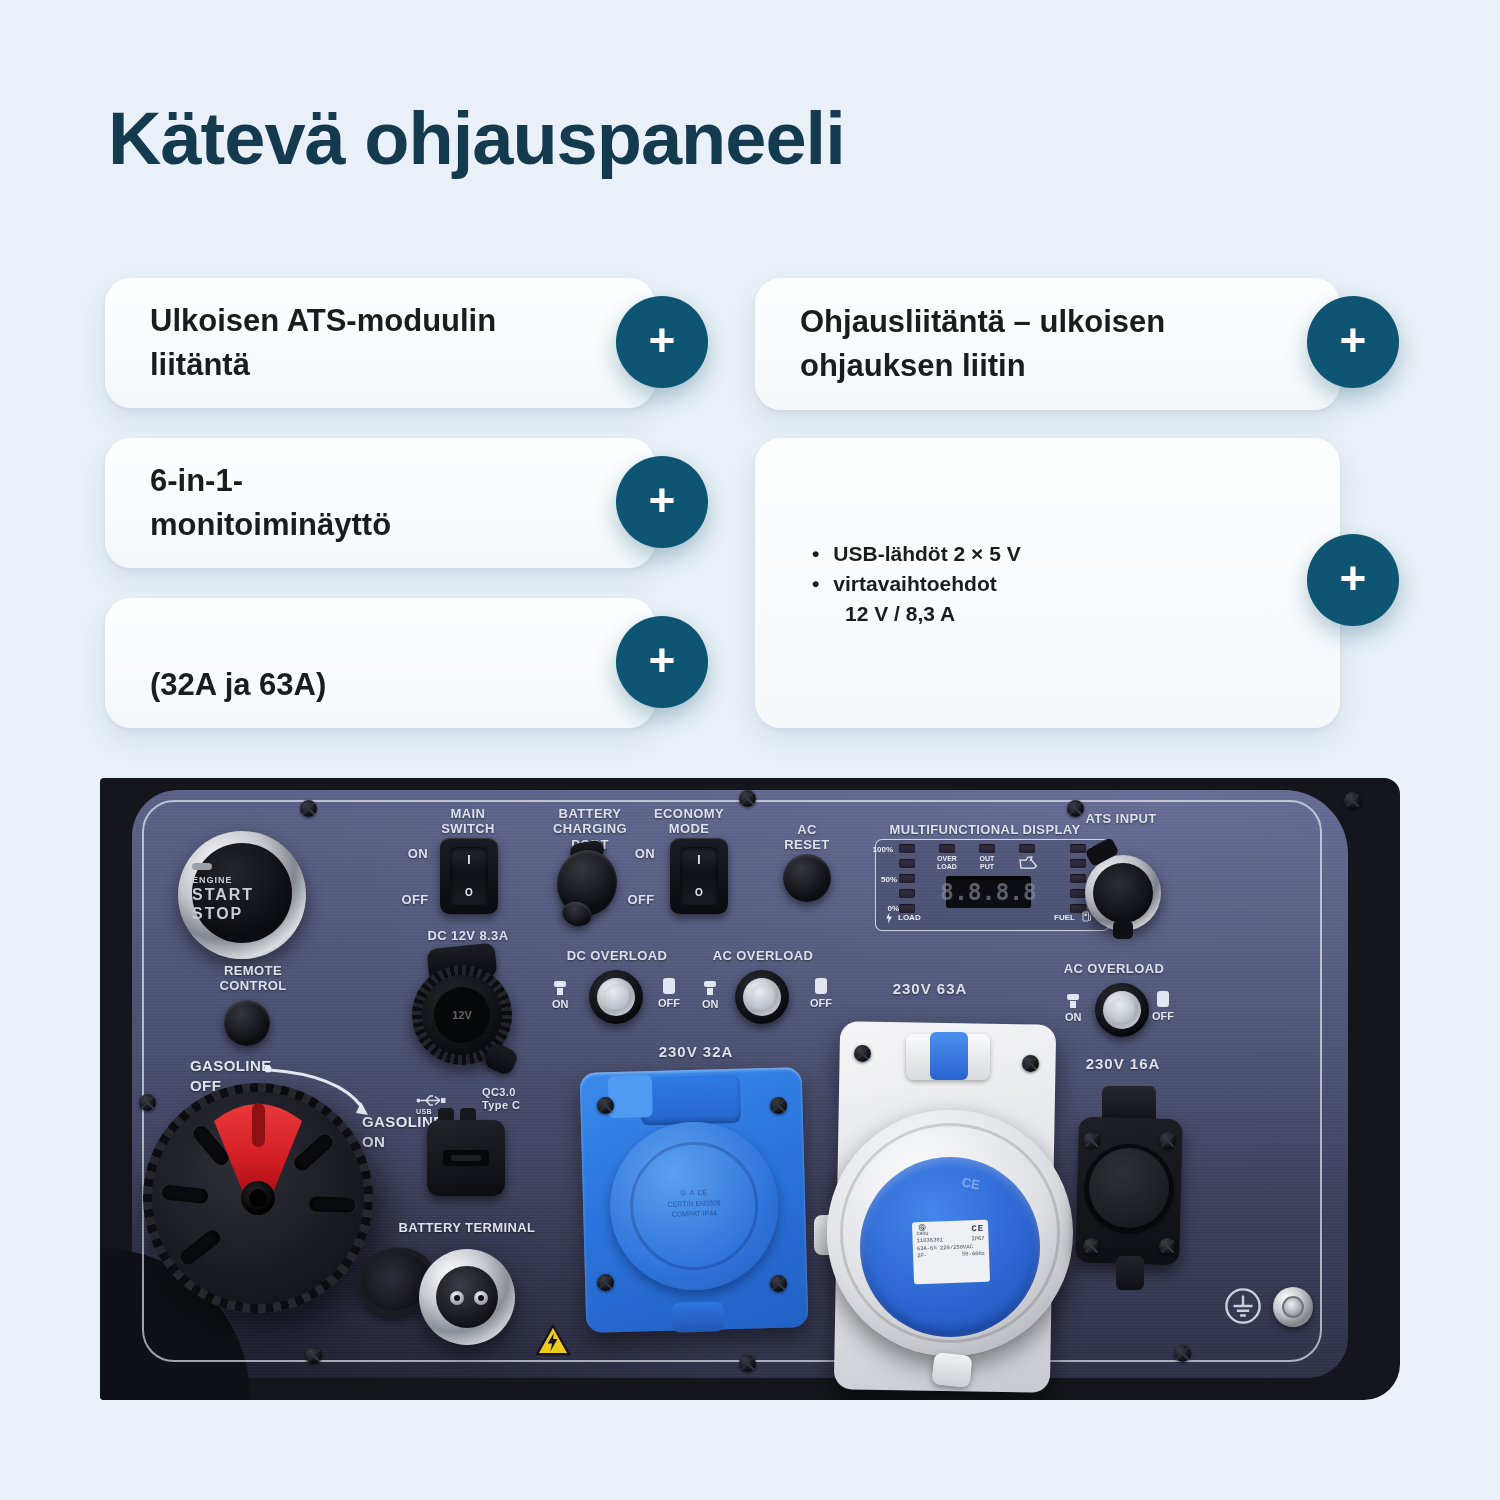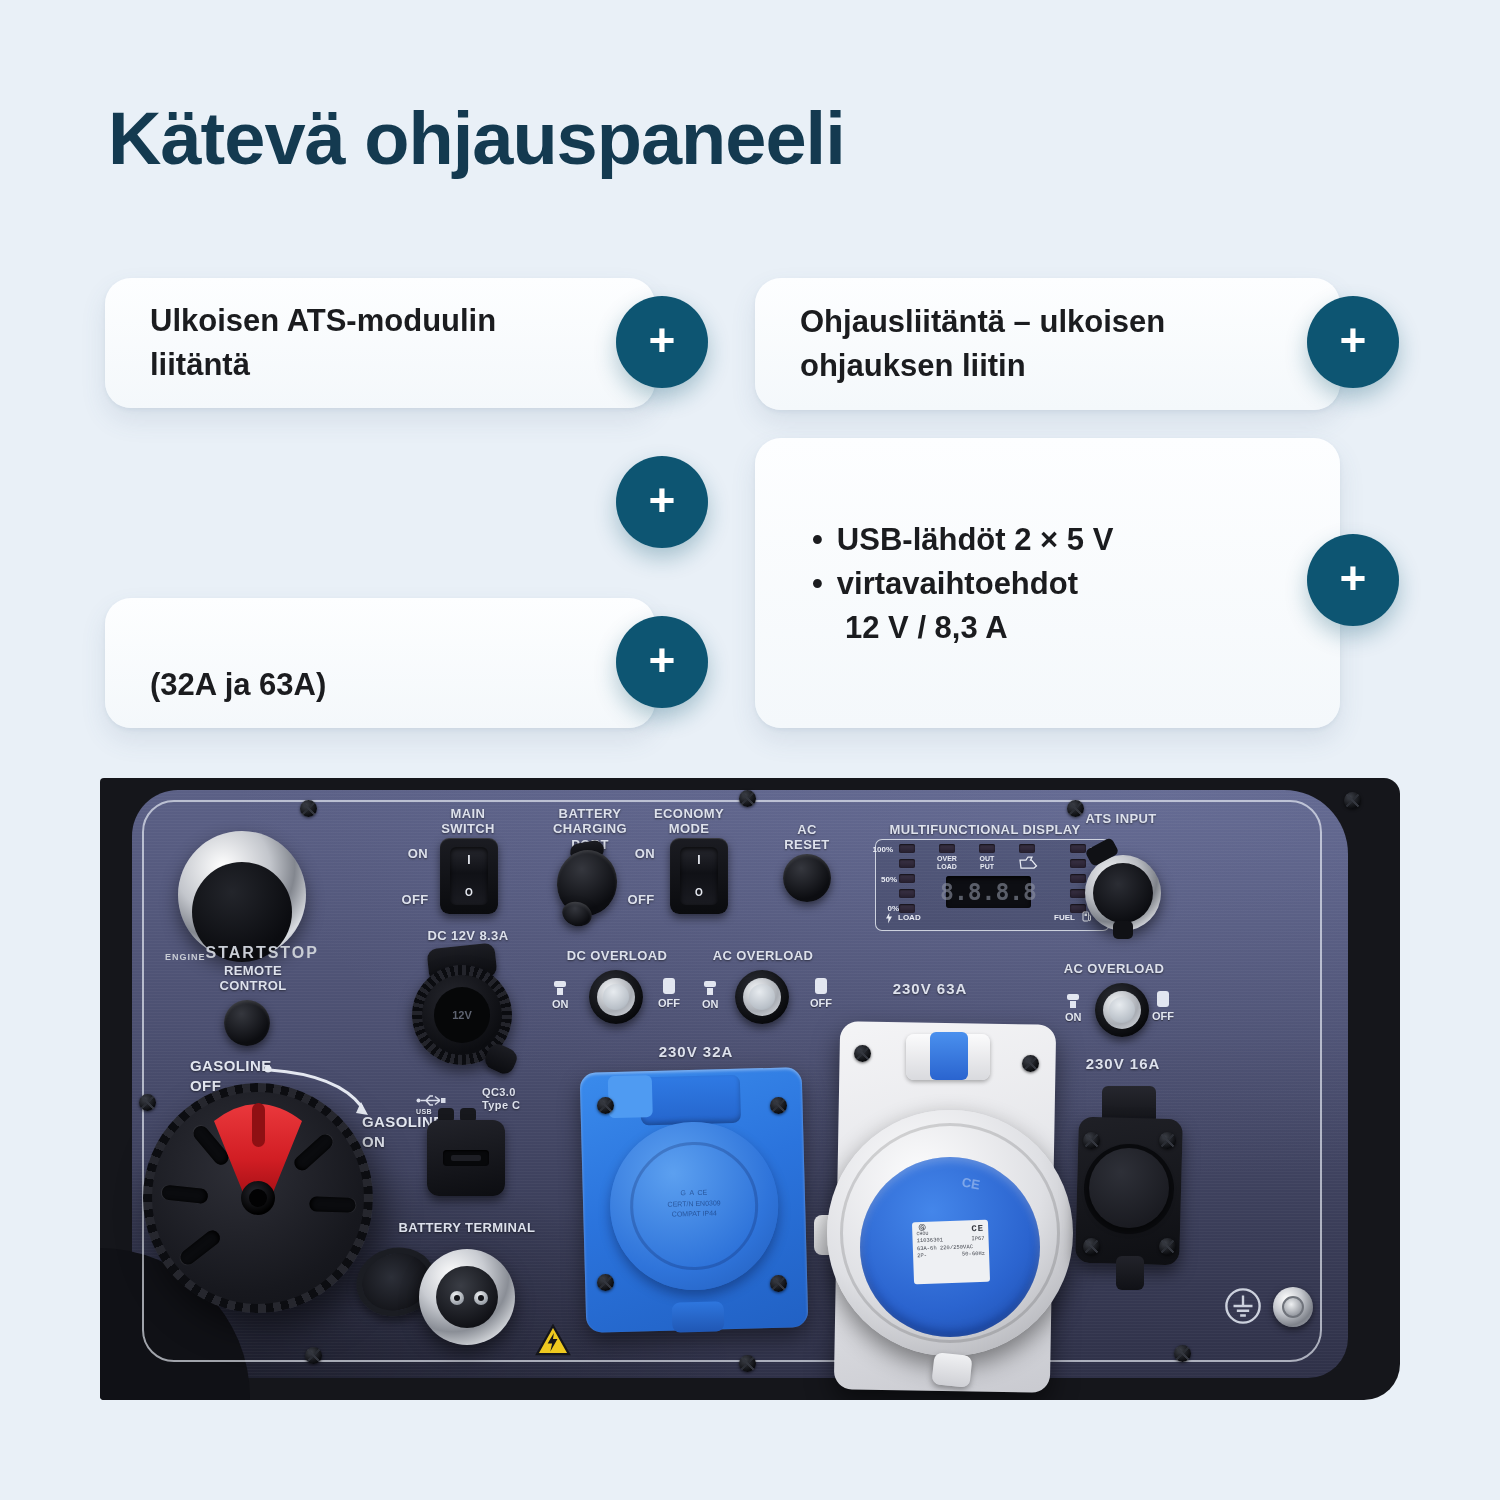--- a/index.html
+++ b/index.html
@@ -8,21 +8,21 @@
 
   
   .page-title{position:absolute;left:108px;top:96px;margin:0;font-size:74px;font-weight:800;
     color:#143a50;letter-spacing:-1px;}
 
   
   .card{position:absolute;background:linear-gradient(180deg,#fdfeff 0%,#f4f8fb 100%);
     border-radius:26px;box-shadow:0 12px 26px rgba(70,100,130,.12),0 2px 4px rgba(70,100,130,.08);
     display:flex;flex-direction:column;justify-content:center;padding-left:45px;box-sizing:border-box;}
   .card-text{margin:0;font-size:31px;font-weight:600;color:#1b1c1f;line-height:1.42;}
-  .bullets{margin:2px 0 0 0;padding:0 0 0 12px;list-style:none;font-size:31px;font-weight:600;color:#1b1c1f;line-height:1.42;}
+  .bullets{margin:2px 0 0 0;padding:0 0 0 12px;list-style:none;font-size:21px;font-weight:600;color:#1b1c1f;line-height:1.42;}
   .bullets .dot{margin:0 14px 0 0;}
   .bullets .cont{display:inline-block;margin-left:33px;}
   .plus{position:absolute;width:92px;height:92px;border-radius:50%;background:#0d5572;
     box-shadow:0 10px 22px rgba(13,85,114,.30);display:flex;align-items:center;justify-content:center;
     color:#fff;font-size:46px;font-weight:700;cursor:pointer;}
   .plus span{transform:translateY(-2px);}
 
   
   .photo{position:absolute;left:100px;top:778px;width:1300px;height:622px;background:#15161b;
     border-radius:4px 16px 36px 4px;overflow:hidden;}
@@ -45,23 +45,23 @@
     background:
       linear-gradient(45deg, rgba(0,0,0,0) 45%, #33363e 45% 55%, rgba(0,0,0,0) 55%),
       linear-gradient(-45deg, rgba(0,0,0,0) 45%, #2a2d34 45% 55%, rgba(0,0,0,0) 55%),
       radial-gradient(circle at 35% 30%, #3c3f47, #0a0b0e 72%);
     box-shadow:0 1px 3px rgba(0,0,0,.6);}
 
   
   .chrome-ring{position:absolute;border-radius:50%;
     background:radial-gradient(circle at 35% 28%, #ffffff, #c3c6cc 38%, #83878f 58%, #d9dce1 76%, #6b6f77 95%);
     box-shadow:0 8px 18px rgba(0,0,0,.45);}
-  .engine-face{position:absolute;left:14px;top:31px;width:100px;height:100px;border-radius:50%;
+  .engine-face{position:absolute;left:14px;top:12px;width:100px;height:100px;border-radius:50%;
     background:radial-gradient(circle at 40% 30%, #23252b, #0b0c10 70%);
-    display:flex;align-items:flex-end;justify-content:center;color:#c9cdd5;}
+    display:flex;flex-direction:column;align-items:flex-start;justify-content:center;color:#c9cdd5;}
   .engine-pill{width:20px;height:7px;border-radius:4px;background:#9aa0a9;margin-bottom:5px;}
   .engine-face .t1{font-size:9px;font-weight:bold;letter-spacing:1px;}
   .engine-face .t2{font-size:16px;font-weight:bold;letter-spacing:2px;line-height:1.2;}
 
   .round-btn{position:absolute;border-radius:50%;
     background:radial-gradient(circle at 38% 30%, #35373e, #0c0d11 68%);
     box-shadow:0 4px 8px rgba(0,0,0,.5), inset 0 2px 3px rgba(255,255,255,.12);}
 
   
   .rocker{position:absolute;width:58px;height:76px;border-radius:9px;background:linear-gradient(180deg,#1b1c22,#0a0b0e);
@@ -232,20 +232,26 @@
   <section class="card" style="left:755px;top:278px;width:585px;height:132px;">
     <p class="card-text">
       <span>Ohjausliitäntä – ulkoisen</span><br>
       <span>ohjauksen liitin</span>
     </p>
   </section>
   <div class="plus" style="left:1307px;top:296px;">
     <span>+</span>
   </div>
 
+  <section class="card" style="left:105px;top:438px;width:550px;height:130px;">
+    <p class="card-text">
+      <span>6-in-1-</span><br>
+      <span>monitoiminäyttö</span>
+    </p>
+  </section>
   <div class="plus" style="left:616px;top:456px;">
     <span>+</span>
   </div>
 
   <section class="card" style="left:755px;top:438px;width:585px;height:290px;">
     <ul class="bullets">
       <li>
         <span class="dot">•</span><span>USB-lähdöt 2 × 5 V</span>
       </li>
       <li>

